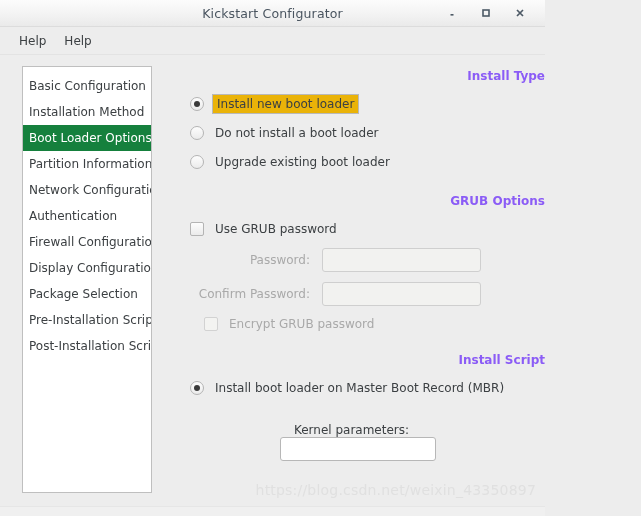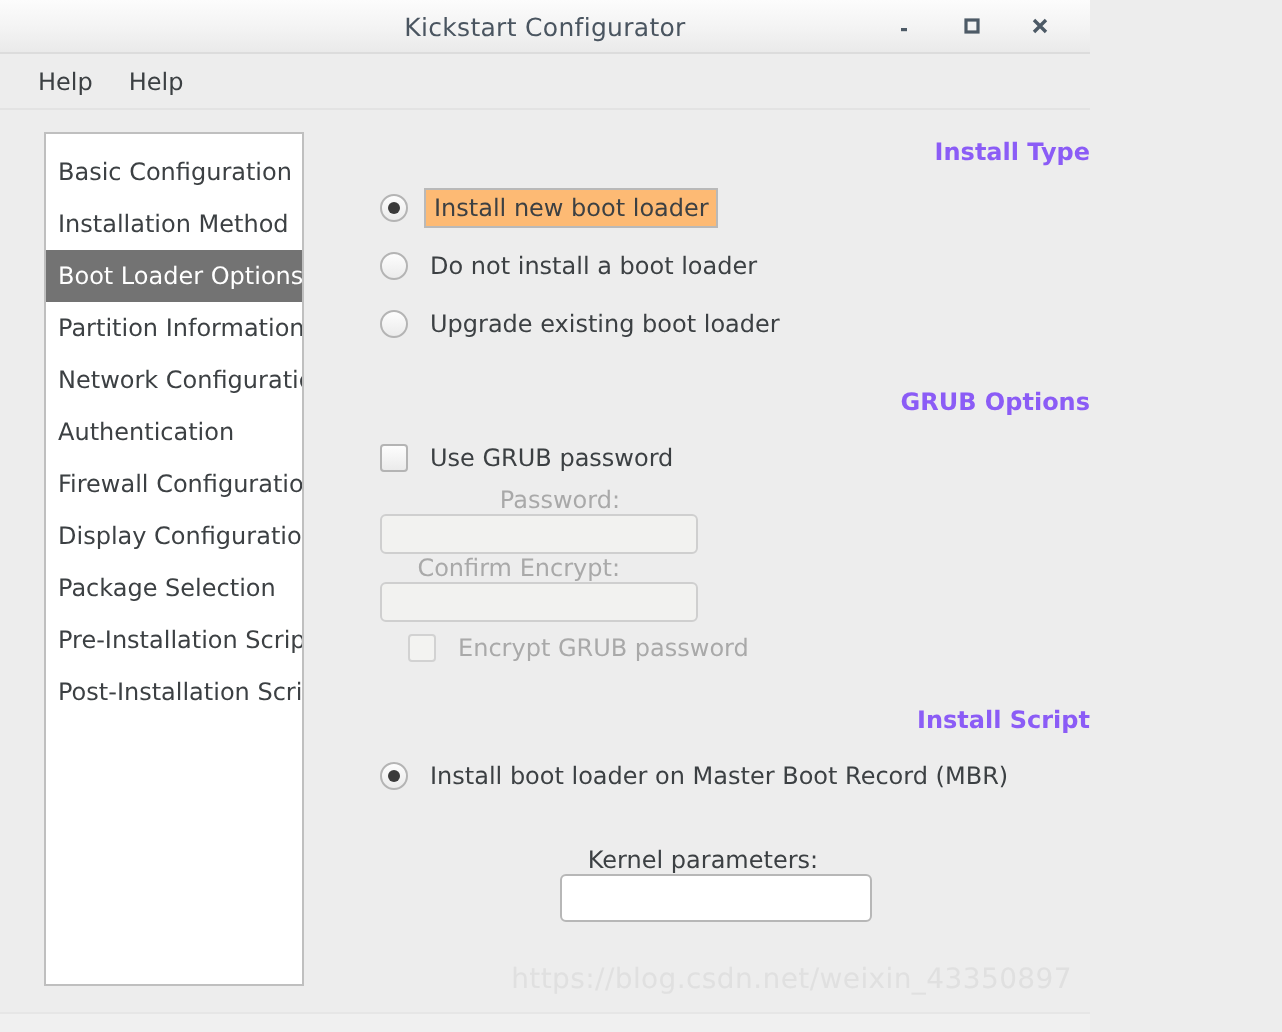--- a/index.html
+++ b/index.html
@@ -104,21 +104,21 @@
   .side-item {
     height: 26px;
     line-height: 26px;
     padding-left: 6px;
     font-size: 12px;
     color: #3c4043;
     white-space: nowrap;
     cursor: default;
   }
   .side-item.selected {
-    background: #737373;
+    background: #15803d;
     color: #ffffff;
   }
 
   
   .main {
     flex: 1 1 auto;
     padding-left: 18px;
     padding-top: 3px;
     position: relative;
   }
@@ -166,21 +166,21 @@
     margin-left: 11px;
     font-size: 12px;
     color: #3c4043;
     white-space: nowrap;
     cursor: default;
   }
   .opt-label.focus {
     border: 1px solid #b9b9b9;
     padding: 2px 4px;
     margin-left: 8px;
-    background: #fdba74;
+    background: #eab308;
   }
 
   
   .checkbox {
     width: 14px;
     height: 14px;
     border: 1px solid #b4b4b4;
     border-radius: 2px;
     background: linear-gradient(to bottom, #fdfdfd 0%, #ebebeb 100%);
     box-sizing: border-box;
@@ -189,24 +189,23 @@
   }
   .checkbox.disabled {
     border-color: #d2d2d2;
     background: #f3f3f1;
   }
   .label-disabled { color: #a9a9a9; }
 
   
   .field-row {
     display: flex;
-    align-items: flex-start;
+    align-items: center;
     height: 34px;
     padding-left: 20px;
-    flex-direction: column;
   }
   .field-label {
     width: 132px;
     text-align: right;
     padding-right: 12px;
     font-size: 12px;
     color: #a9a9a9;
     box-sizing: border-box;
     white-space: nowrap;
   }
@@ -345,21 +344,21 @@
           <span class="checkbox"></span>
           <span class="opt-label">Use GRUB password</span>
         </div>
 
         <div class="field-row">
           <span class="field-label">Password:</span>
           <input class="text-input pw" type="password" disabled="" placeholder="" style="">
         </div>
 
         <div class="field-row">
-          <span class="field-label">Confirm Encrypt:</span>
+          <span class="field-label">Confirm Password:</span>
           <input class="text-input pw" type="password" disabled="" placeholder="" style="">
         </div>
 
         <div class="opt-row" style="padding-left:34px;height:26px;">
           <span class="checkbox disabled"></span>
           <span class="opt-label label-disabled">Encrypt GRUB password</span>
         </div>
       </div>
 
       <div class="section">

